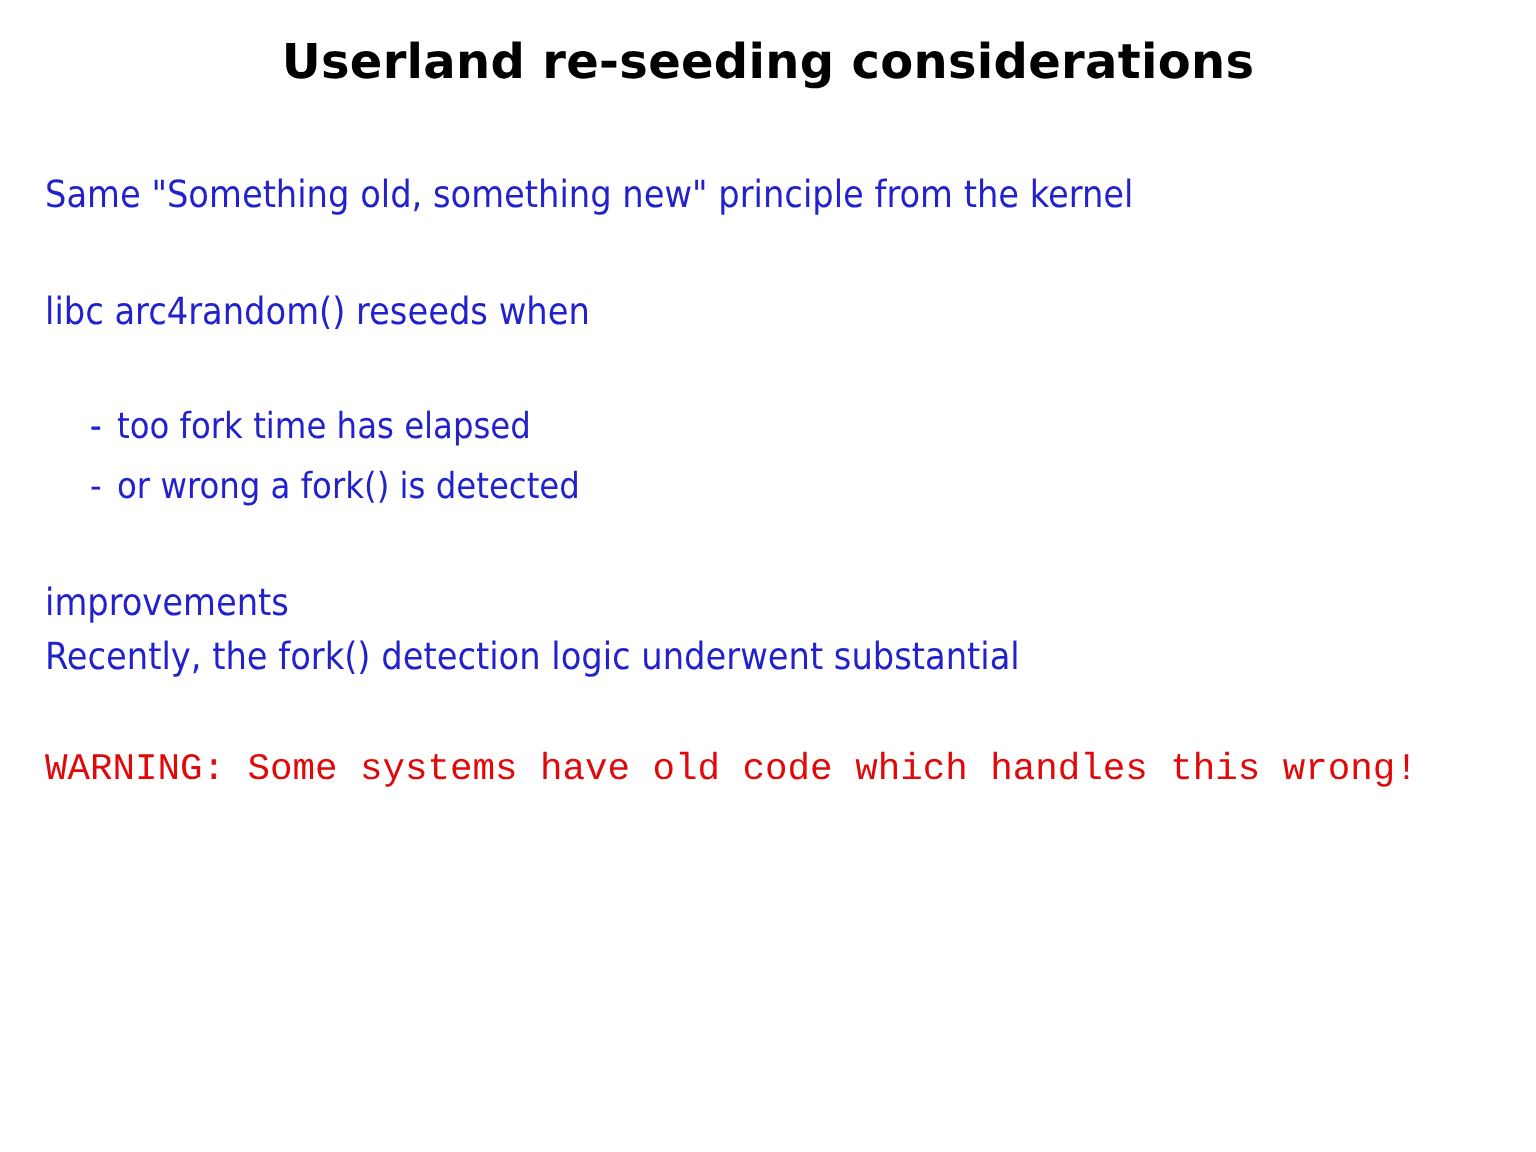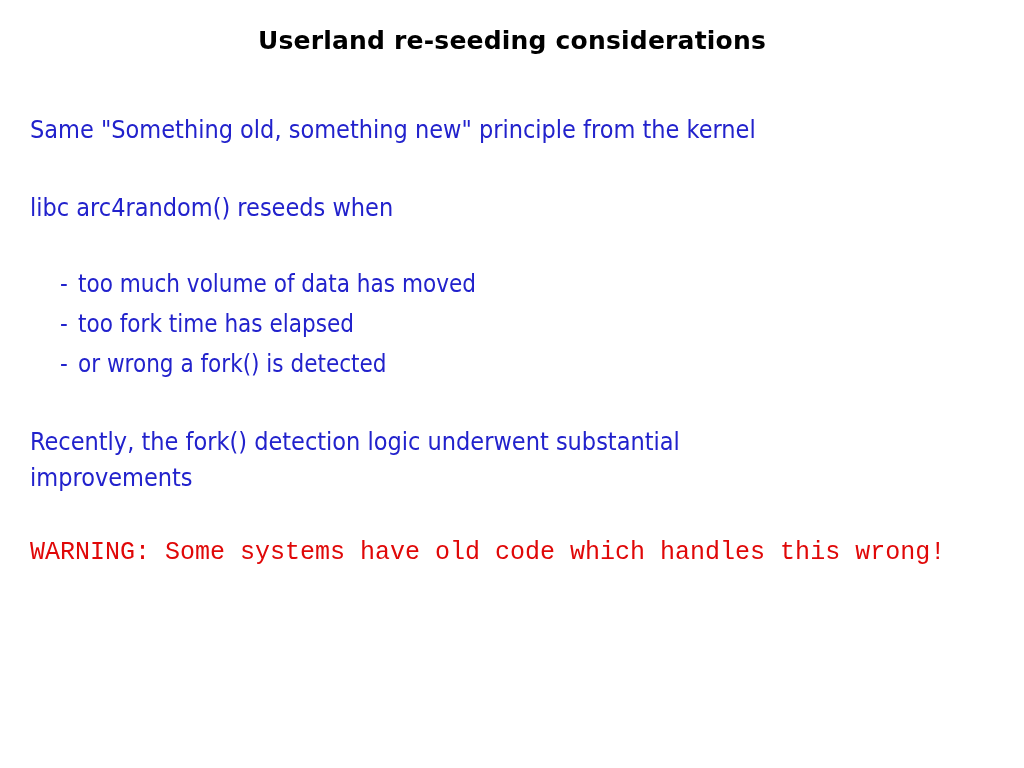--- a/index.html
+++ b/index.html
@@ -25,21 +25,21 @@
 
   
   .slide-title {
     position: absolute;
     top: 26px;
     left: 0;
     width: 1024px;
     text-align: center;
     font-family: "DejaVu Sans", sans-serif;
     font-weight: 700;
-    font-size: 25px;
+    font-size: 32px;
     line-height: 30px;
     letter-spacing: 0.2px;
     color: #000000;
     white-space: nowrap;
   }
 
   
   .body-area {
     position: absolute;
     left: 30px;
@@ -117,37 +117,36 @@
 
     <div class="para">
       <span class="para-line">libc arc4random() reseeds when</span>
     </div>
 
     <div class="block-gap-2"></div>
 
     <ul class="bullet-list">
       <li class="bullet-item">
         <span class="bullet-dash">-</span>
-        <span>too much volume of data has moved</span>
       </li>
       <li class="bullet-item">
         <span class="bullet-dash">-</span>
         <span>too fork time has elapsed</span>
       </li>
       <li class="bullet-item">
         <span class="bullet-dash">-</span>
         <span>or wrong a fork() is detected</span>
       </li>
     </ul>
 
     <div class="block-gap-3"></div>
 
     <div class="para">
+      <span class="para-line">improvements</span>
       <span class="para-line">Recently, the fork() detection logic underwent substantial</span>
-      <span class="para-line">improvements</span>
     </div>
 
     <div class="block-gap-4"></div>
 
     <div class="warning-line">WARNING: Some systems have old code which handles this wrong!</div>
 
   </div>
 </div>
 
 </body></html>

